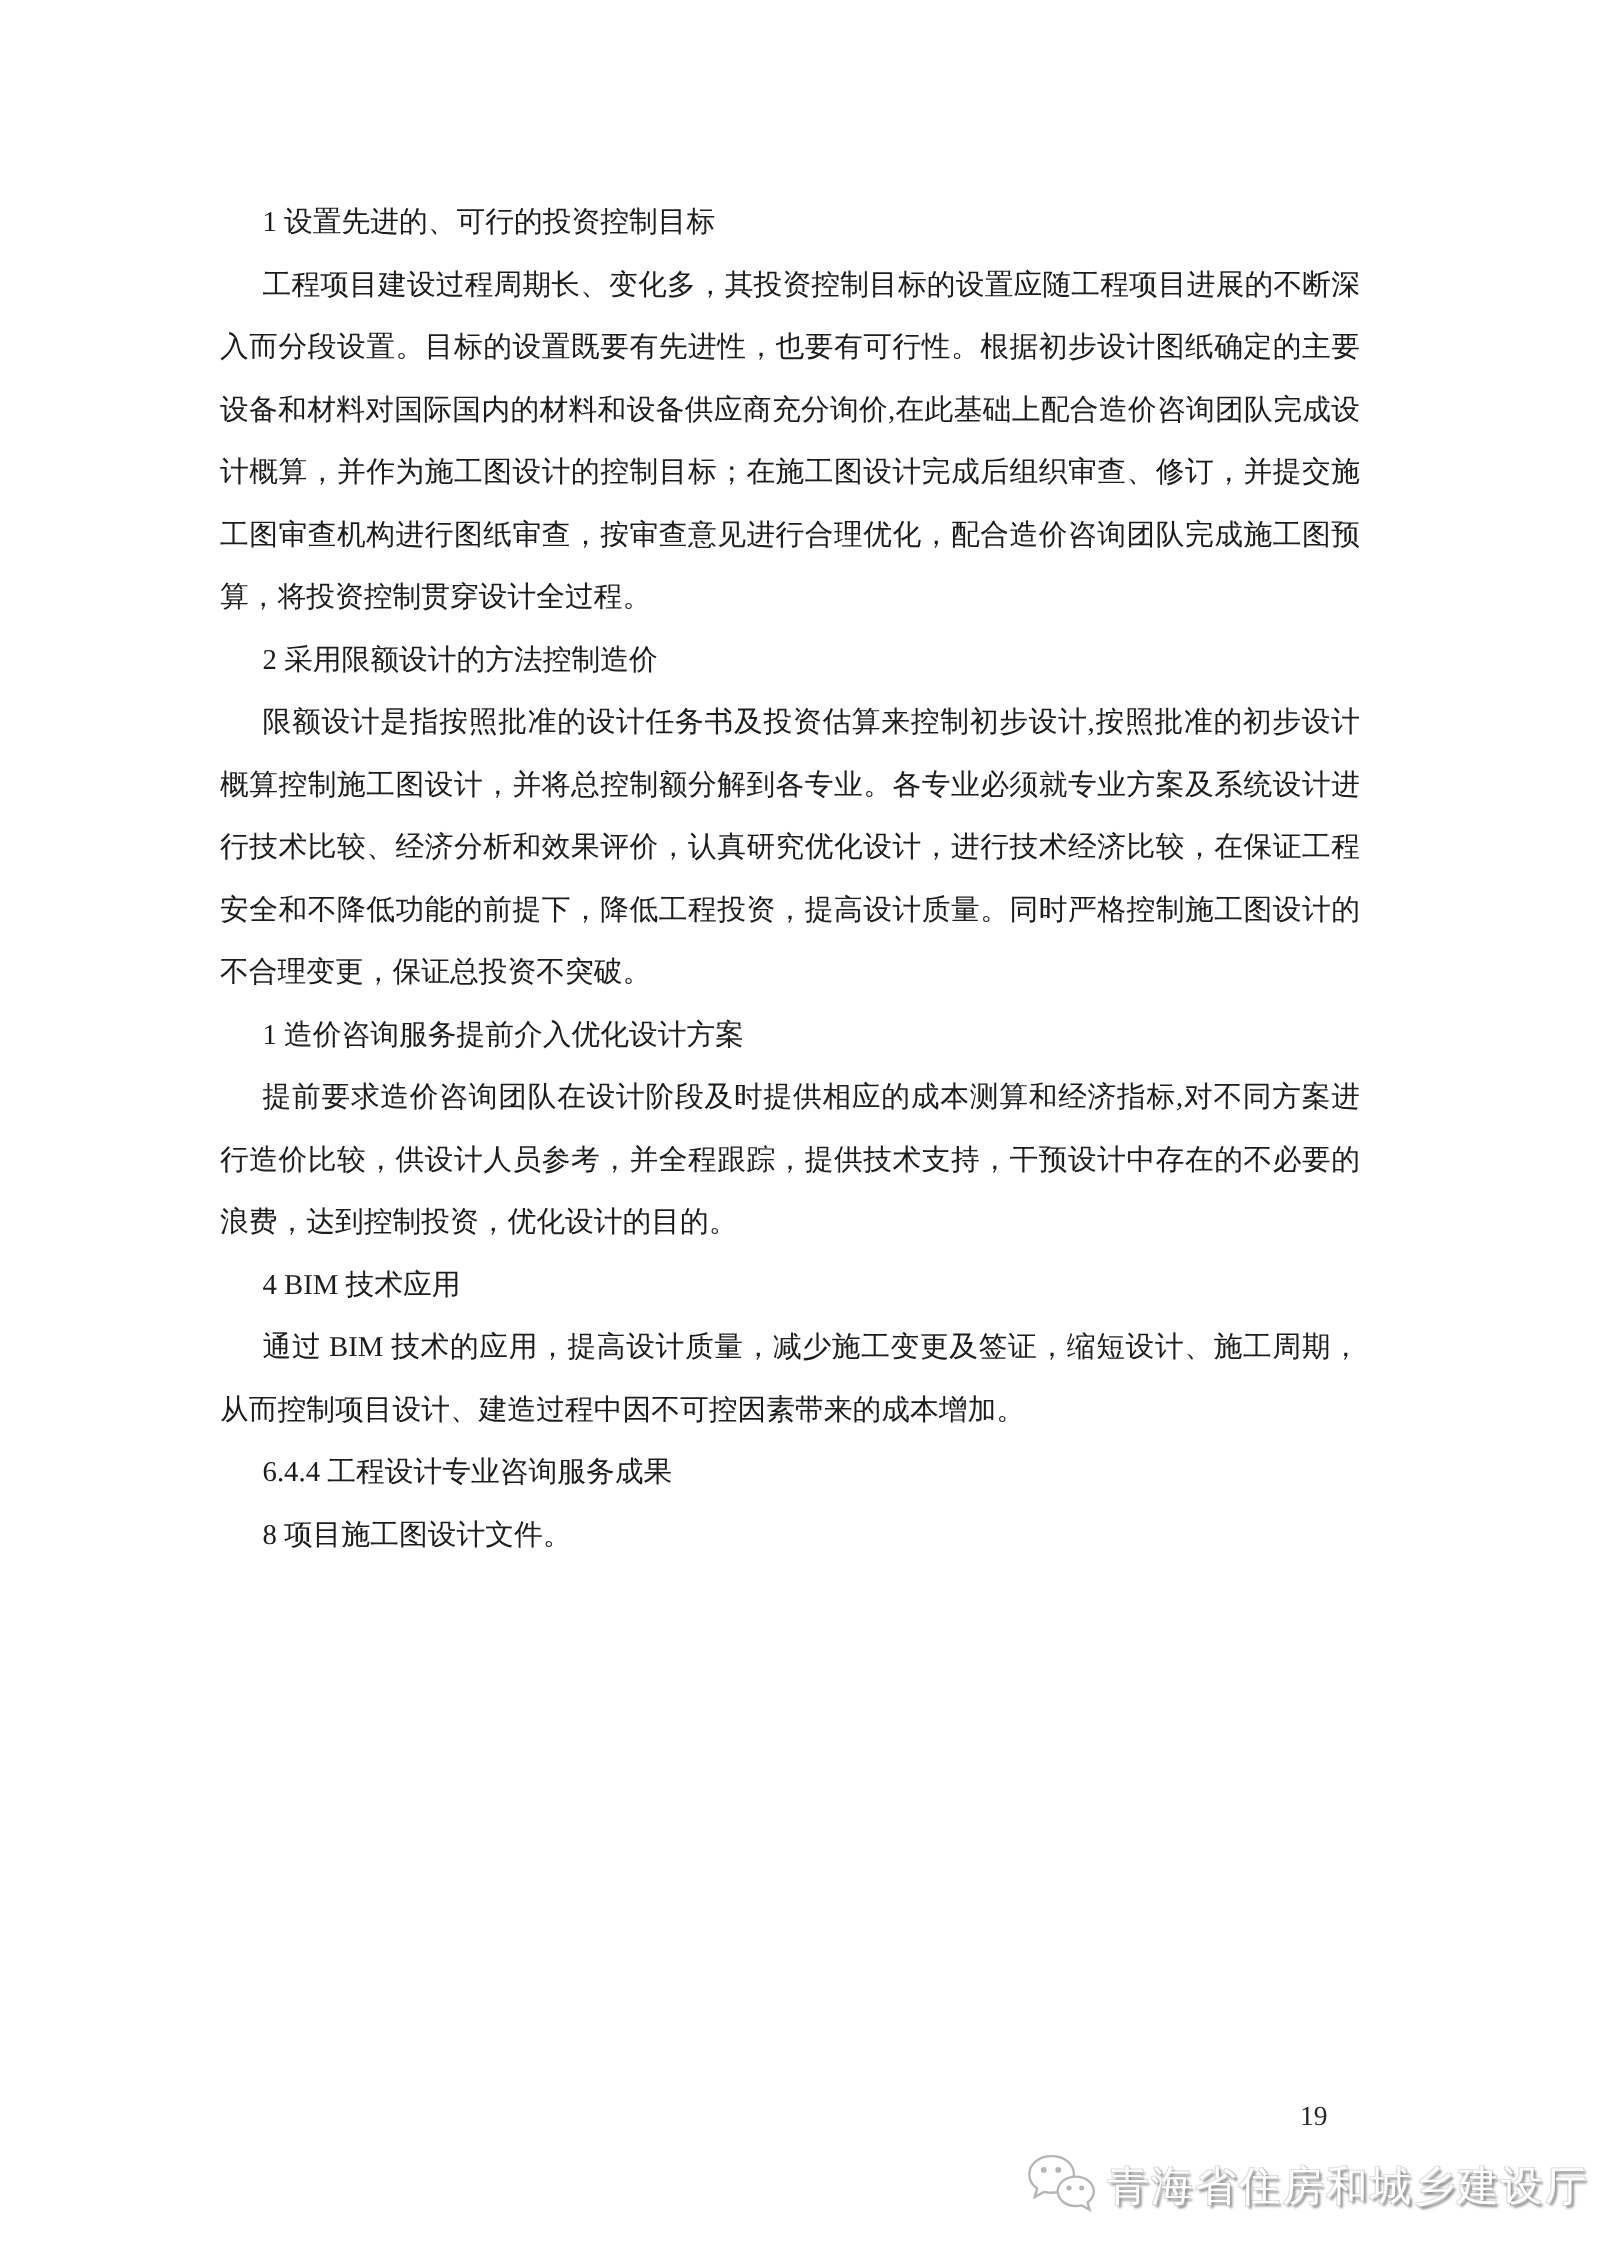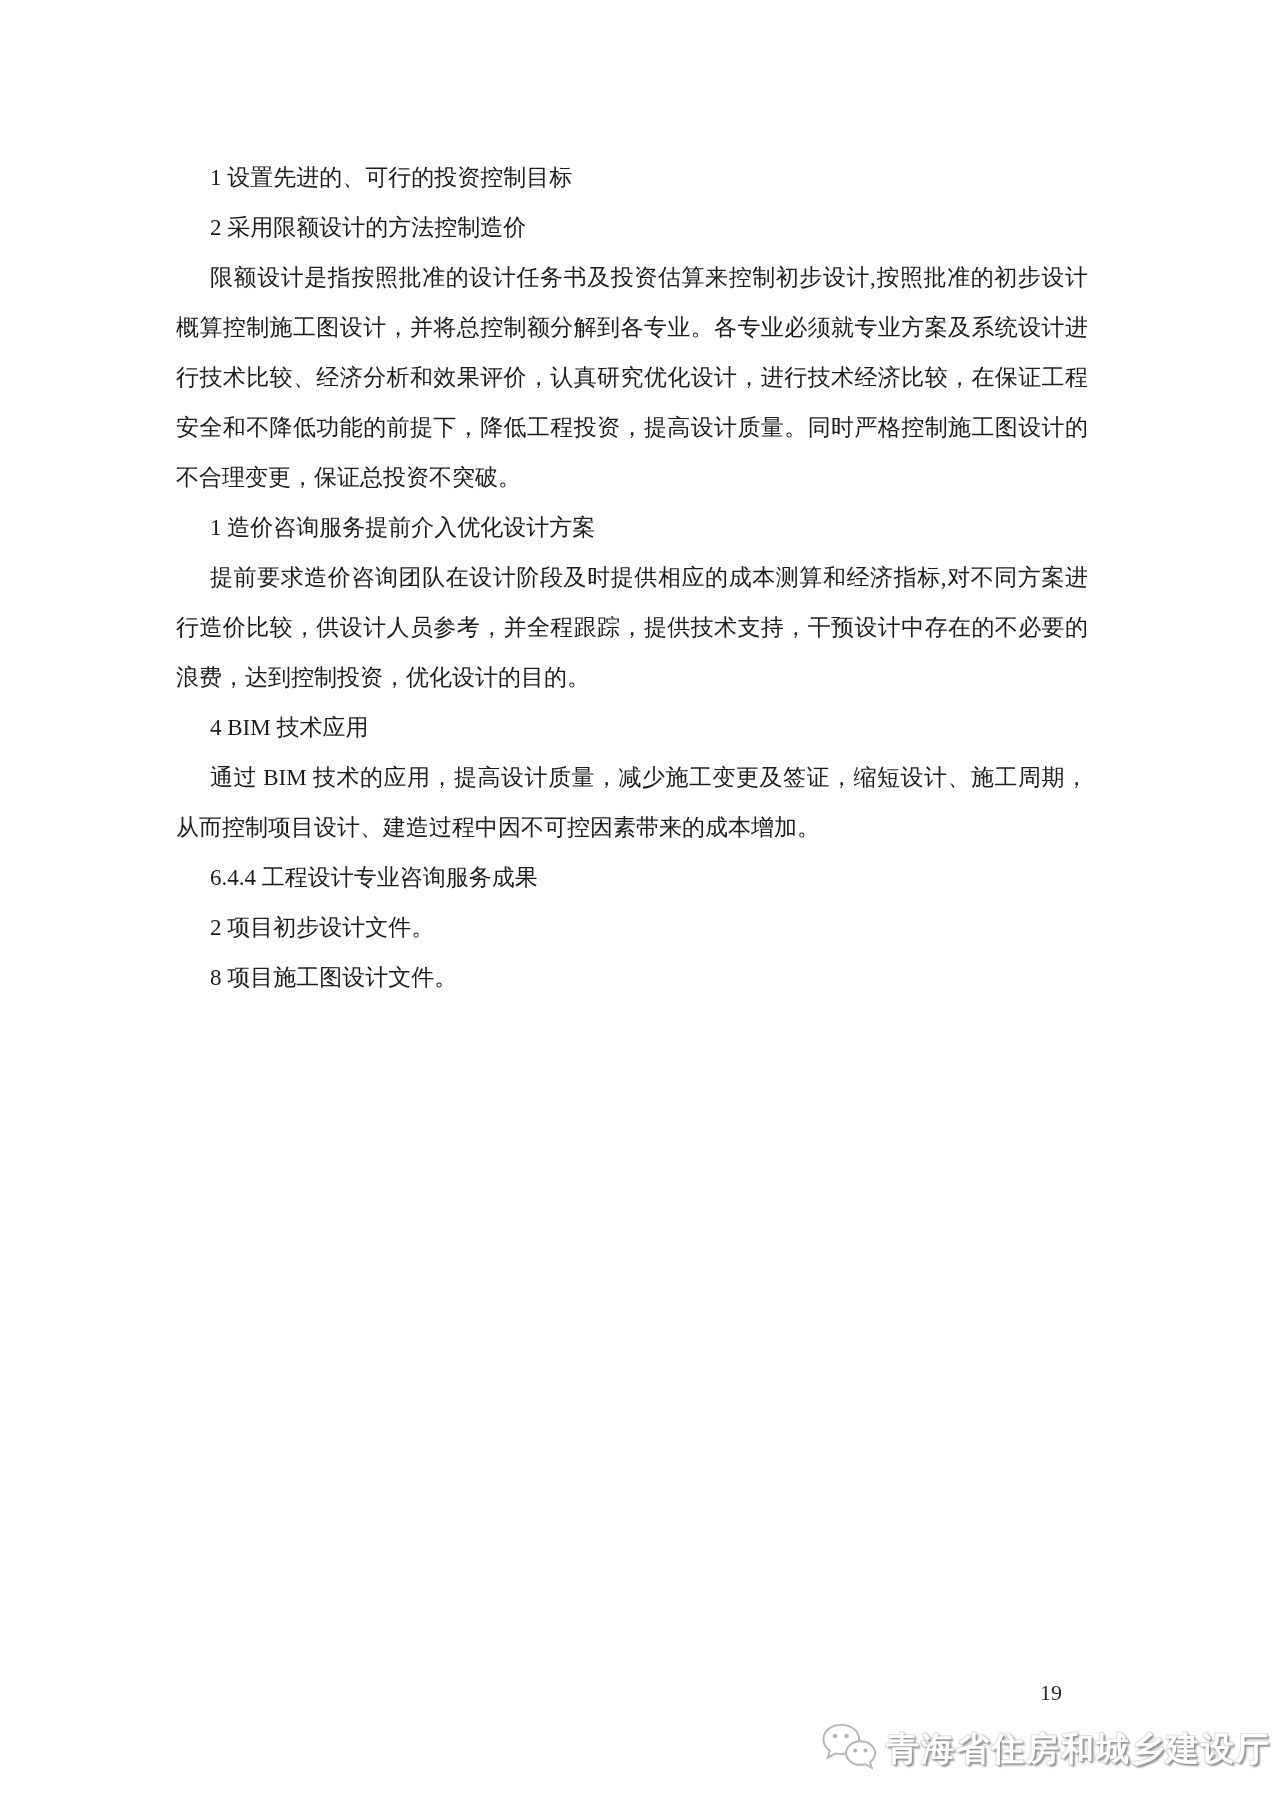--- a/index.html
+++ b/index.html
@@ -48,46 +48,46 @@
     gap: 8px;
   }
   .wm-icon {
     width: 58px;
     height: 54px;
     flex: 0 0 auto;
   }
   .wm-text {
     font-family: "Liberation Sans", "DejaVu Sans", sans-serif;
     font-size: 33px;
-    font-weight: bold;
+    font-weight: normal;
     letter-spacing: 2px;
     color: #ffffff;
     text-shadow:
       2px 2px 2px #8f8f8f,
       -1px -1px 0 #e3e3e3,
       1px -1px 0 #d9d9d9,
       -1px 1px 0 #d9d9d9;
     white-space: nowrap;
   }
 </style>
 </head>
 <body>
 
 <div class="page">
 
   <div class="doc-content">
     <div class="block">1 设置先进的、可行的投资控制目标</div>
+    <div class="block">工程项目建设过程周期长、变化多，其投资控制目标的设置应随工程项目进展的不断深入而分段设置。目标的设置既要有先进性，也要有可行性。根据初步设计图纸确定的主要设备和材料对国际国内的材料和设备供应商充分询价,在此基础上配合造价咨询团队完成设计概算，并作为施工图设计的控制目标；在施工图设计完成后组织审查、修订，并提交施工图审查机构进行图纸审查，按审查意见进行合理优化，配合造价咨询团队完成施工图预算，将投资控制贯穿设计全过程。</div>
     <div class="block">2 采用限额设计的方法控制造价</div>
     <div class="block">限额设计是指按照批准的设计任务书及投资估算来控制初步设计,按照批准的初步设计概算控制施工图设计，并将总控制额分解到各专业。各专业必须就专业方案及系统设计进行技术比较、经济分析和效果评价，认真研究优化设计，进行技术经济比较，在保证工程安全和不降低功能的前提下，降低工程投资，提高设计质量。同时严格控制施工图设计的不合理变更，保证总投资不突破。</div>
     <div class="block">1 造价咨询服务提前介入优化设计方案</div>
     <div class="block">提前要求造价咨询团队在设计阶段及时提供相应的成本测算和经济指标,对不同方案进行造价比较，供设计人员参考，并全程跟踪，提供技术支持，干预设计中存在的不必要的浪费，达到控制投资，优化设计的目的。</div>
     <div class="block">4 BIM 技术应用</div>
     <div class="block">通过 BIM 技术的应用，提高设计质量，减少施工变更及签证，缩短设计、施工周期，从而控制项目设计、建造过程中因不可控因素带来的成本增加。</div>
     <div class="block">6.4.4 工程设计专业咨询服务成果</div>
-    <div class="block">2 项目初步设计文件。</div>
     <div class="block">8 项目施工图设计文件。</div>
   </div>
 
   <div class="page-number">19</div>
 
   <div class="footer-mark">
     <svg class="wm-icon" viewBox="0 0 60 56" xmlns="http://www.w3.org/2000/svg">
       <g fill="#ffffff" stroke="#b5b5b5" stroke-width="2">
         <path d="M22 3 C11.5 3 3.5 9.5 3.5 18 C3.5 22.8 6 27 10 29.8 L8 37 L16 32.6 C17.9 33.1 19.9 33.4 22 33.4 C32.5 33.4 40.5 26.5 40.5 18 C40.5 9.5 32.5 3 22 3 Z"></path>
         <path d="M42 20 C33.7 20 27 25.4 27 32.2 C27 39 33.7 44.4 42 44.4 C43.7 44.4 45.3 44.2 46.8 43.8 L53.5 47.5 L51.8 41.5 C55 39.2 57 35.9 57 32.2 C57 25.4 50.3 20 42 20 Z"></path>

